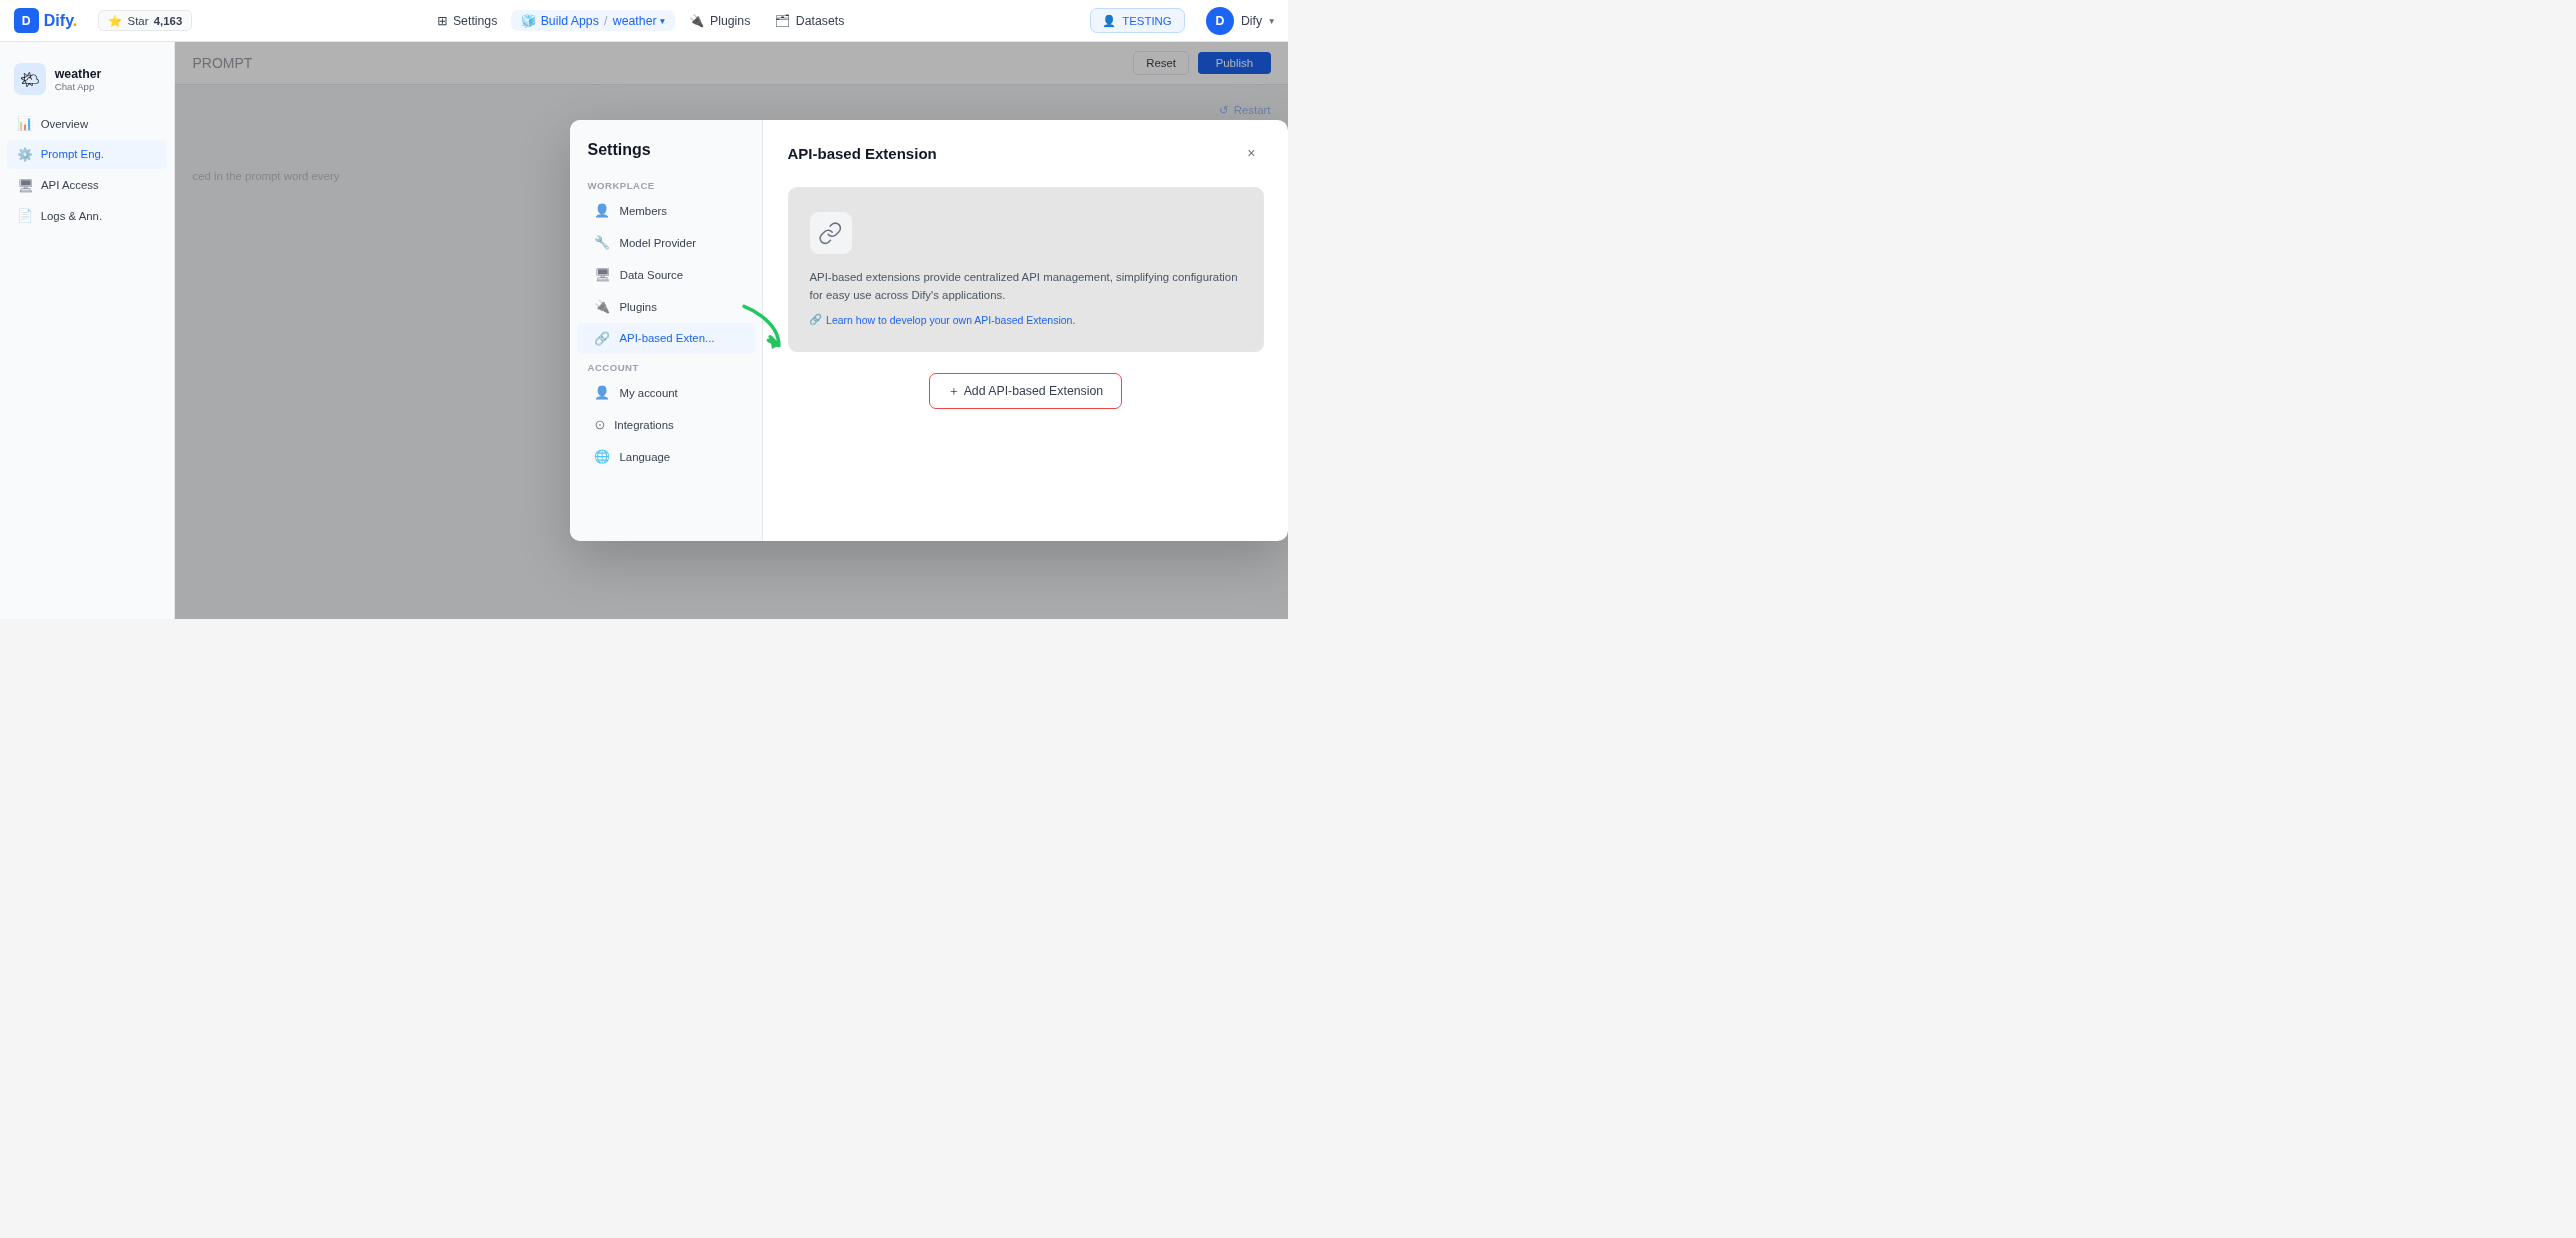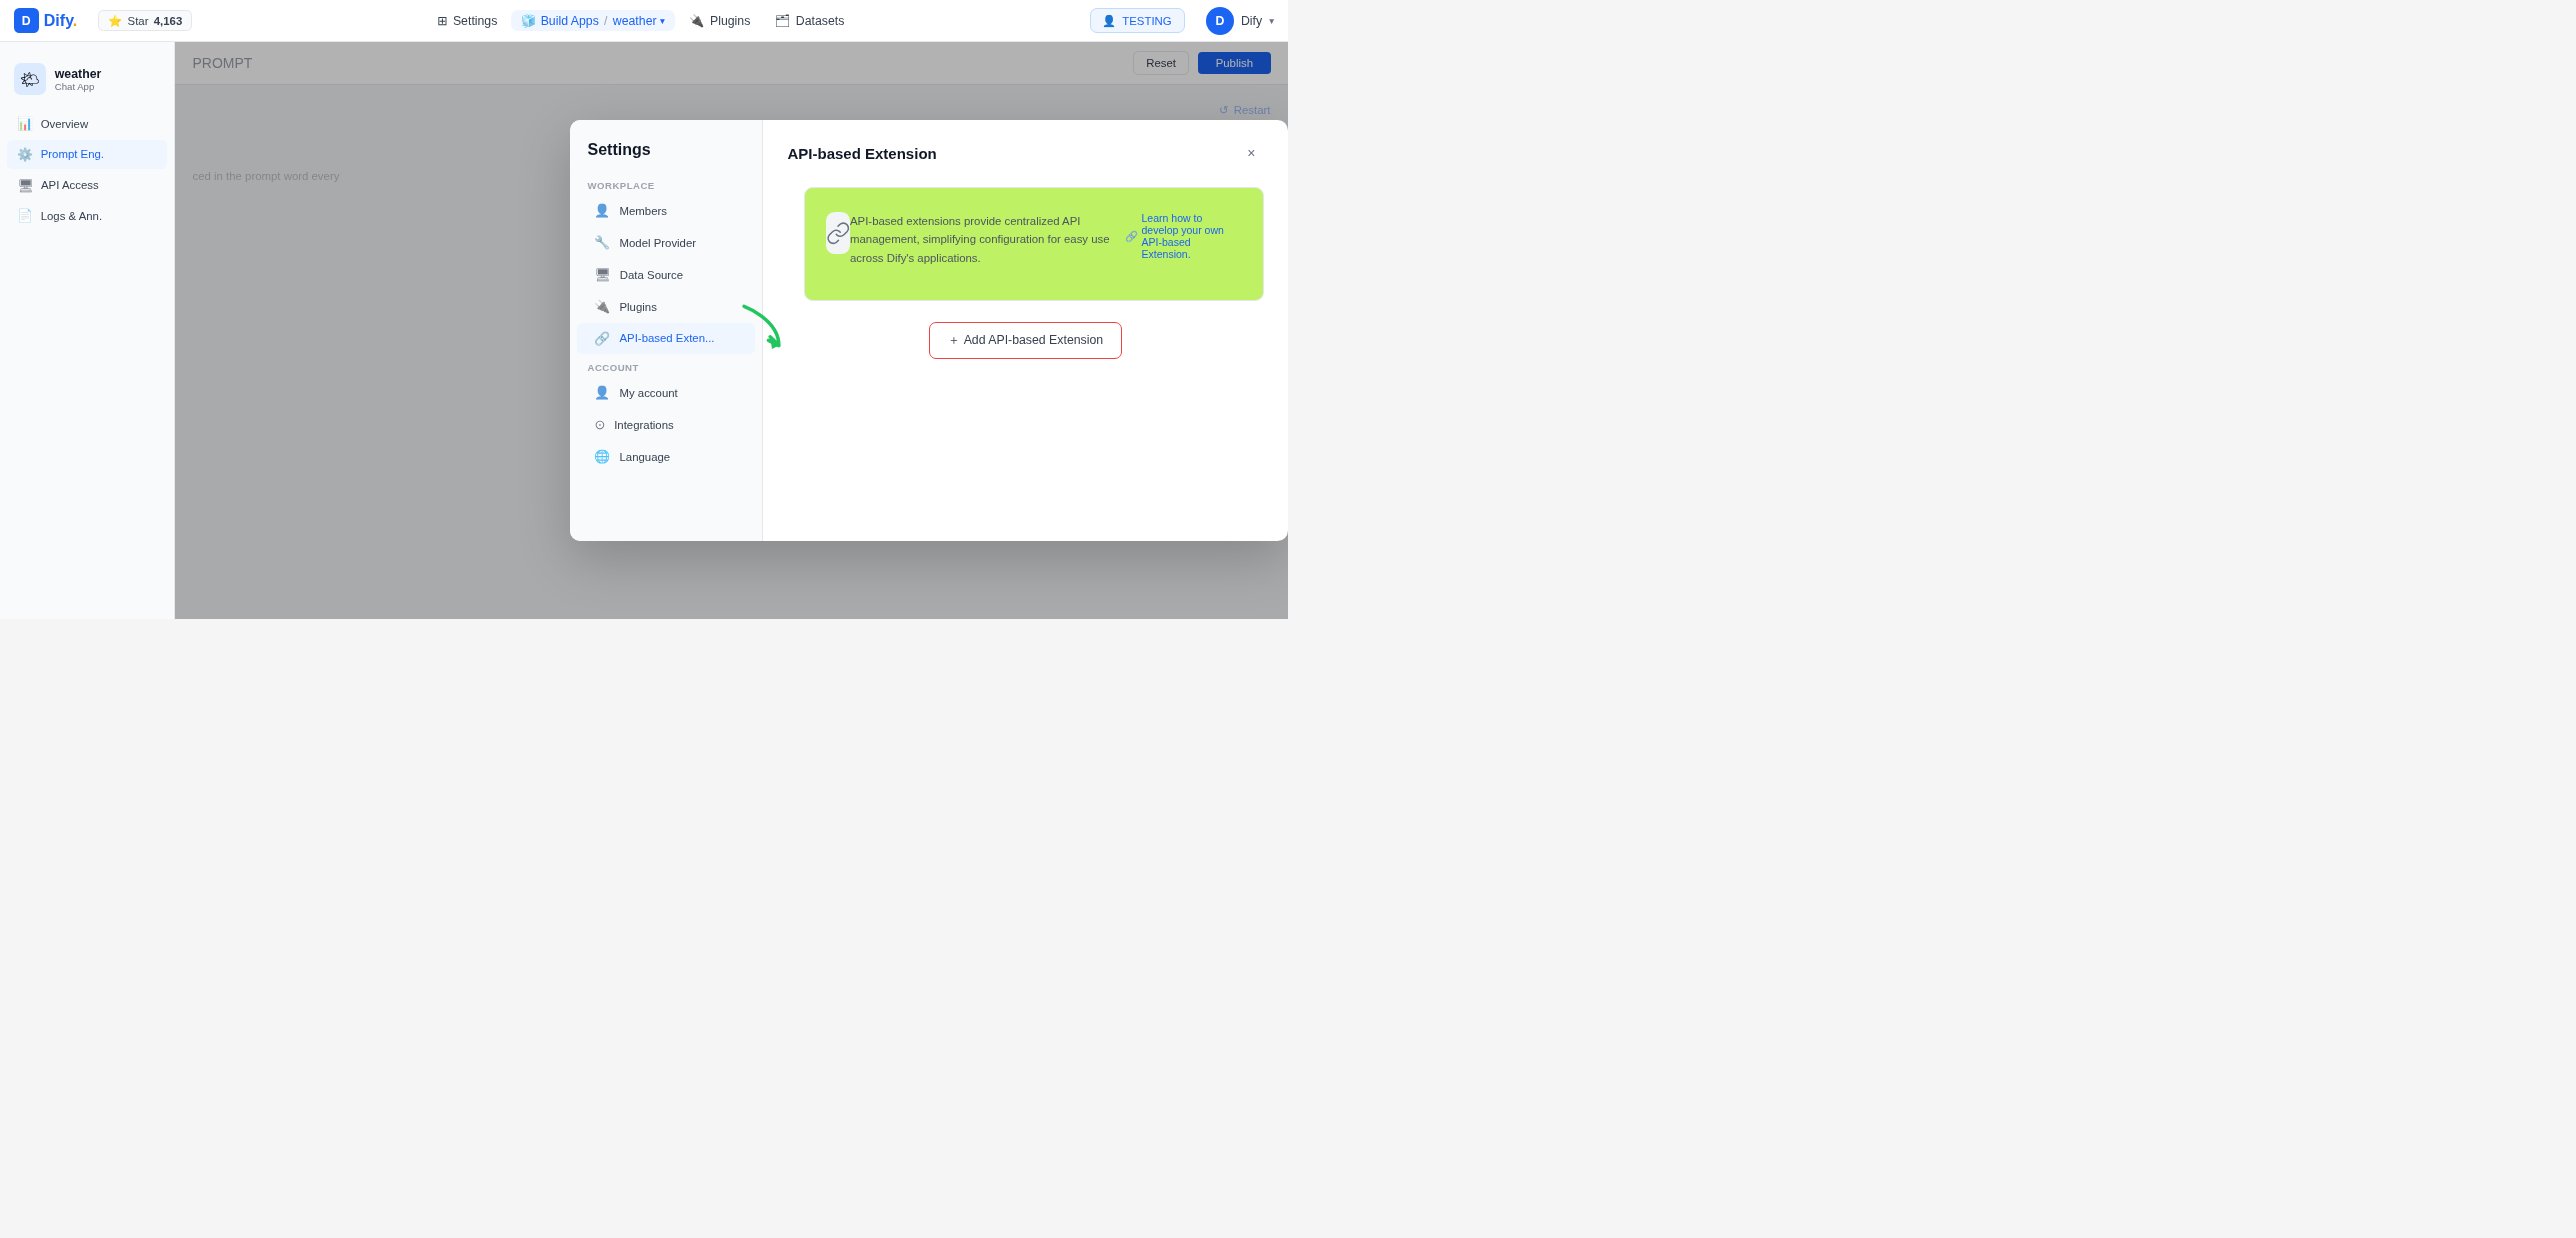--- a/index.html
+++ b/index.html
@@ -309,28 +309,28 @@
       justify-content: center;
       cursor: pointer;
       color: #6b7280;
       font-size: 14px;
       border: none;
       background: transparent;
     }
 
     
     .info-box {
-      background: #bef264;
+      background: #e5e5e5;
       border: 0.9px solid #e5e7eb;
       border-radius: 8.8px;
       padding: 24.5px 21px;
       margin-bottom: 21px;
       display: flex;
+      flex-direction: column;
       align-items: flex-start;
-      margin-left: 16px;
     }
     .info-box-icon {
       width: 42px;
       height: 42px;
       background: #f3f4f6;
       border-radius: 8.8px;
       display: flex;
       align-items: center;
       justify-content: center;
       margin-bottom: 14px;

